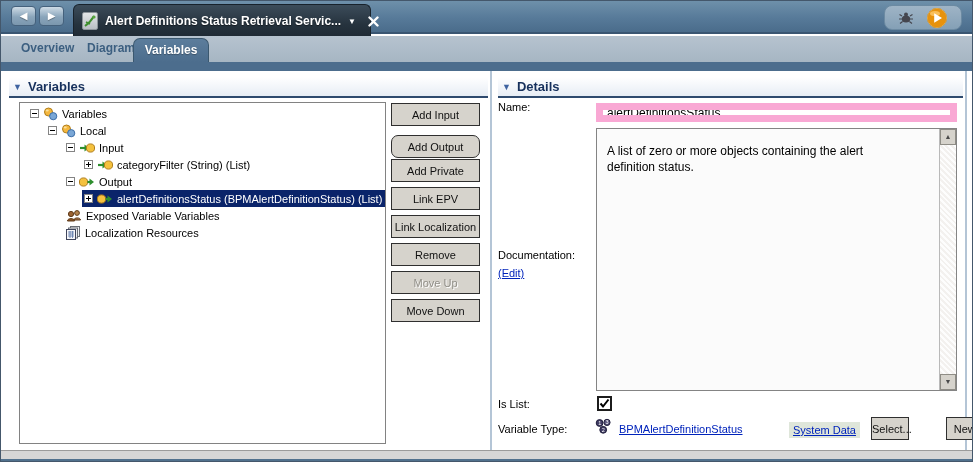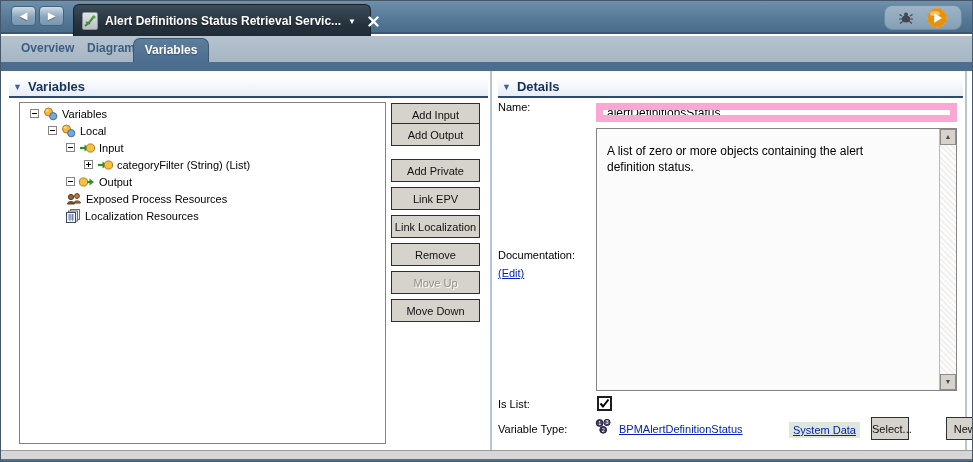--- a/index.html
+++ b/index.html
@@ -263,51 +263,64 @@
             <span class="ticon">
               <svg width="16" height="14" viewBox="0 0 16 14">
                 <circle cx="4.5" cy="7" r="4.1" fill="#f4c13e" stroke="#b07d1a"></circle>
                 <path d="M8.5 7 H11.5" stroke="#2e8f2e" stroke-width="2.2"></path>
                 <path d="M10.5 3.5 L15 7 L10.5 10.5 Z" fill="#2e8f2e"></path>
               </svg>
             </span>
             <span class="tlabel">Output</span>
           </span>
         </div>
+        <div class="trow sel" style="padding-left: 62px;">
+          <span class="inner">
+            <span class="expander plus"></span>
+            <span class="ticon">
+              <svg width="16" height="14" viewBox="0 0 16 14">
+                <circle cx="4.5" cy="7" r="4.1" fill="#f4c13e" stroke="#b07d1a"></circle>
+                <path d="M8.5 7 H11.5" stroke="#2e8f2e" stroke-width="2.2"></path>
+                <path d="M10.5 3.5 L15 7 L10.5 10.5 Z" fill="#2e8f2e"></path>
+              </svg>
+            </span>
+            <span class="tlabel">alertDefinitionsStatus (BPMAlertDefinitionStatus) (List)</span>
+          </span>
+        </div>
         <div class="trow" style="padding-left: 44px;">
           <span class="inner">
             <span class="ticon">
               <svg width="16" height="14" viewBox="0 0 16 14">
                 <circle cx="5" cy="5" r="2.6" fill="#9a6233" stroke="#5e3a18"></circle>
                 <path d="M1.5 12 C1.5 8.8 8.5 8.8 8.5 12 Z" fill="#8a5428" stroke="#5e3a18"></path>
                 <circle cx="11" cy="4" r="2.4" fill="#b5844f" stroke="#5e3a18"></circle>
                 <path d="M8 11 C8 8.2 14.5 8.2 14.5 11 Z" fill="#a5714a" stroke="#5e3a18"></path>
               </svg>
             </span>
-            <span class="tlabel">Exposed Process Resources</span>
+            <span class="tlabel">Exposed Variable Variables</span>
           </span>
         </div>
         <div class="trow" style="padding-left: 44px;">
           <span class="inner">
             <span class="ticon">
               <svg width="15" height="14" viewBox="0 0 15 14">
                 <rect x="4.5" y="0.5" width="9" height="10" fill="#eceef2" stroke="#6a6f76"></rect>
                 <rect x="2.5" y="2" width="9" height="10" fill="#eceef2" stroke="#6a6f76"></rect>
                 <rect x="0.5" y="3.5" width="9" height="10" fill="#f5f6f9" stroke="#40465c"></rect>
                 <path d="M2 6 h6 M2 8 h6 M2 10 h6 M4 5 v7 M6.5 5 v7" stroke="#5b77a8" stroke-width="0.8"></path>
               </svg>
             </span>
             <span class="tlabel">Localization Resources</span>
           </span>
         </div>
       </div>
 
     <div class="btncol" id="btncol">
         <button class="" style="top: 32px;">Add Input</button>
-        <button class="" style="top: 52px;">Add Output</button>
+        <button class="" style="top: 64px; border-radius: 7px;">Add Output</button>
         <button class="" style="top: 88px;">Add Private</button>
         <button class="" style="top: 116px;">Link EPV</button>
         <button class="" style="top: 144px;">Link Localization</button>
         <button class="" style="top: 172px;">Remove</button>
         <button class="disabled" aria-disabled="true" style="top: 200px;">Move Up</button>
         <button class="" style="top: 228px;">Move Down</button>
       </div>
 
     <div class="vdivider"></div>
     <div class="vdivider2"></div>

